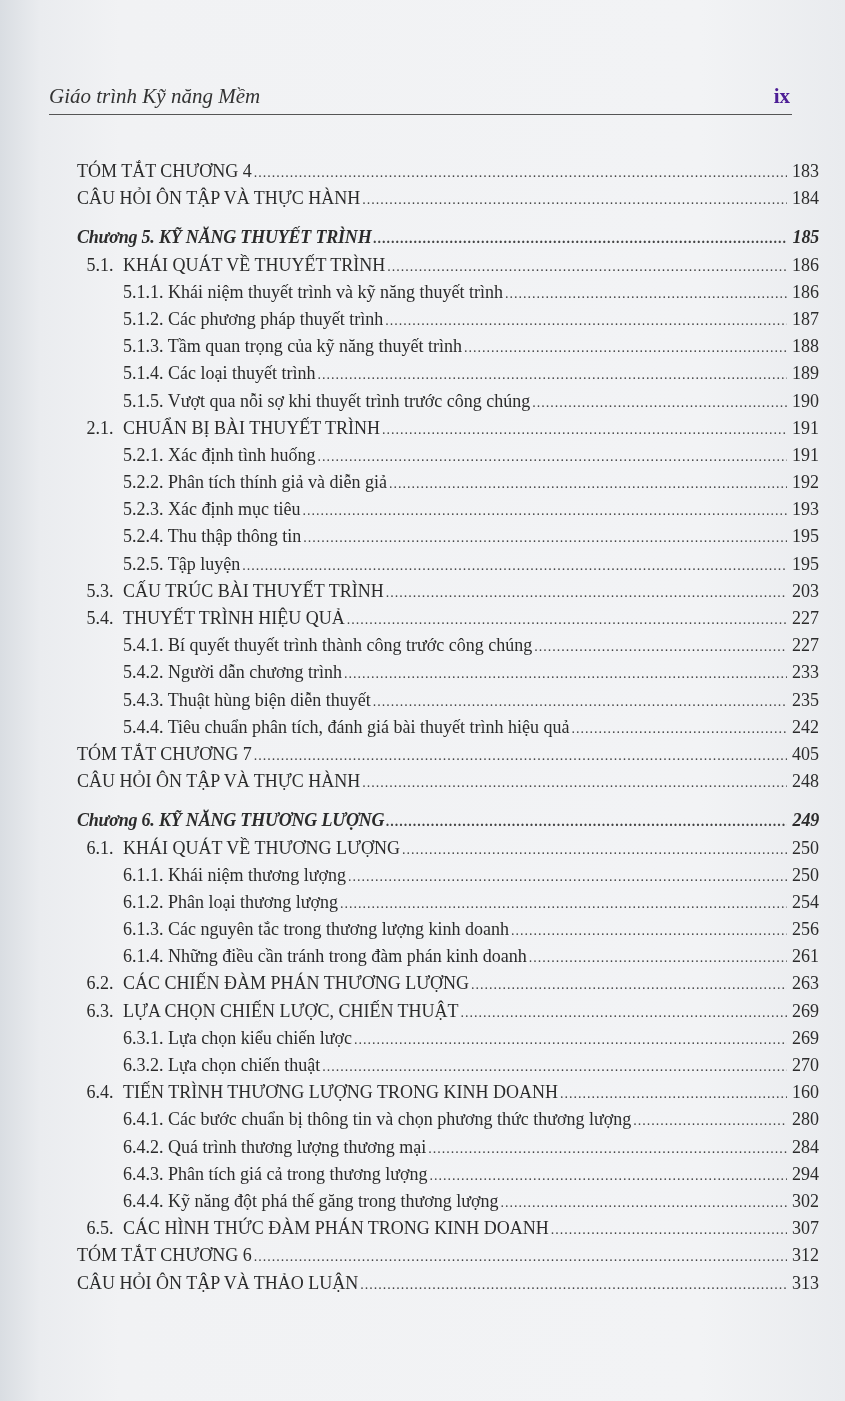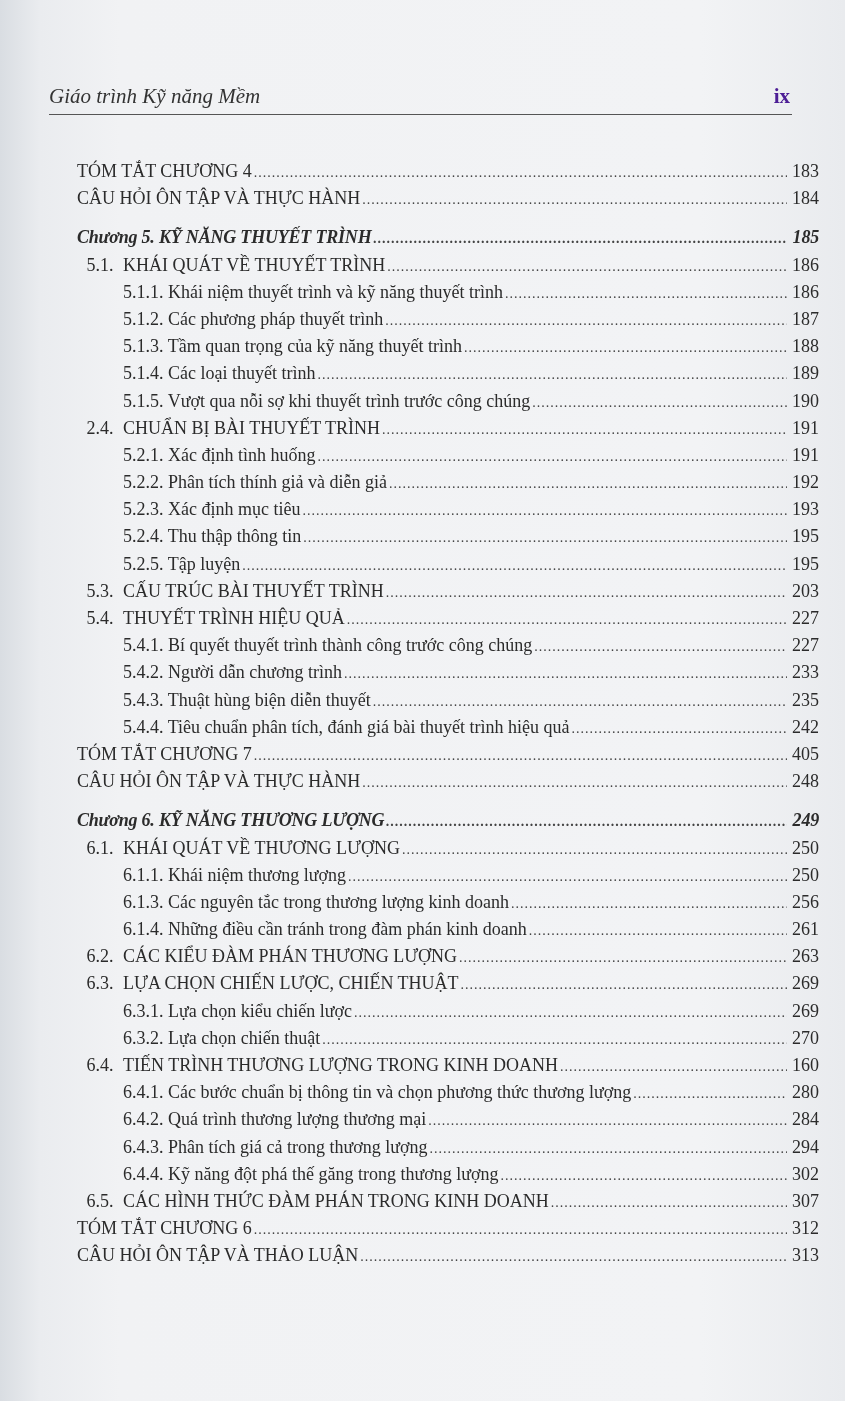--- a/index.html
+++ b/index.html
@@ -94,21 +94,21 @@
       <span class="label">5.1.4. Các loại thuyết trình</span>
       <span class="dots"></span>
       <span class="page">189</span>
     </div>
     <div class="toc-row lvl2">
       <span class="label">5.1.5. Vượt qua nỗi sợ khi thuyết trình trước công chúng</span>
       <span class="dots"></span>
       <span class="page">190</span>
     </div>
     <div class="toc-row lvl1">
-      <span class="num">2.4.</span>
+      <span class="num">2.1.</span>
       <span class="label">CHUẨN BỊ BÀI THUYẾT TRÌNH</span>
       <span class="dots"></span>
       <span class="page">191</span>
     </div>
     <div class="toc-row lvl2">
       <span class="label">5.2.1. Xác định tình huống</span>
       <span class="dots"></span>
       <span class="page">191</span>
     </div>
     <div class="toc-row lvl2">
@@ -183,32 +183,37 @@
       <span class="label">KHÁI QUÁT VỀ THƯƠNG LƯỢNG</span>
       <span class="dots"></span>
       <span class="page">250</span>
     </div>
     <div class="toc-row lvl2">
       <span class="label">6.1.1. Khái niệm thương lượng</span>
       <span class="dots"></span>
       <span class="page">250</span>
     </div>
     <div class="toc-row lvl2">
+      <span class="label">6.1.2. Phân loại thương lượng</span>
+      <span class="dots"></span>
+      <span class="page">254</span>
+    </div>
+    <div class="toc-row lvl2">
       <span class="label">6.1.3. Các nguyên tắc trong thương lượng kinh doanh</span>
       <span class="dots"></span>
       <span class="page">256</span>
     </div>
     <div class="toc-row lvl2">
       <span class="label">6.1.4. Những điều cần tránh trong đàm phán kinh doanh</span>
       <span class="dots"></span>
       <span class="page">261</span>
     </div>
     <div class="toc-row lvl1">
       <span class="num">6.2.</span>
-      <span class="label">CÁC KIỂU ĐÀM PHÁN THƯƠNG LƯỢNG</span>
+      <span class="label">CÁC CHIẾN ĐÀM PHÁN THƯƠNG LƯỢNG</span>
       <span class="dots"></span>
       <span class="page">263</span>
     </div>
     <div class="toc-row lvl1">
       <span class="num">6.3.</span>
       <span class="label">LỰA CHỌN CHIẾN LƯỢC, CHIẾN THUẬT</span>
       <span class="dots"></span>
       <span class="page">269</span>
     </div>
     <div class="toc-row lvl2">

